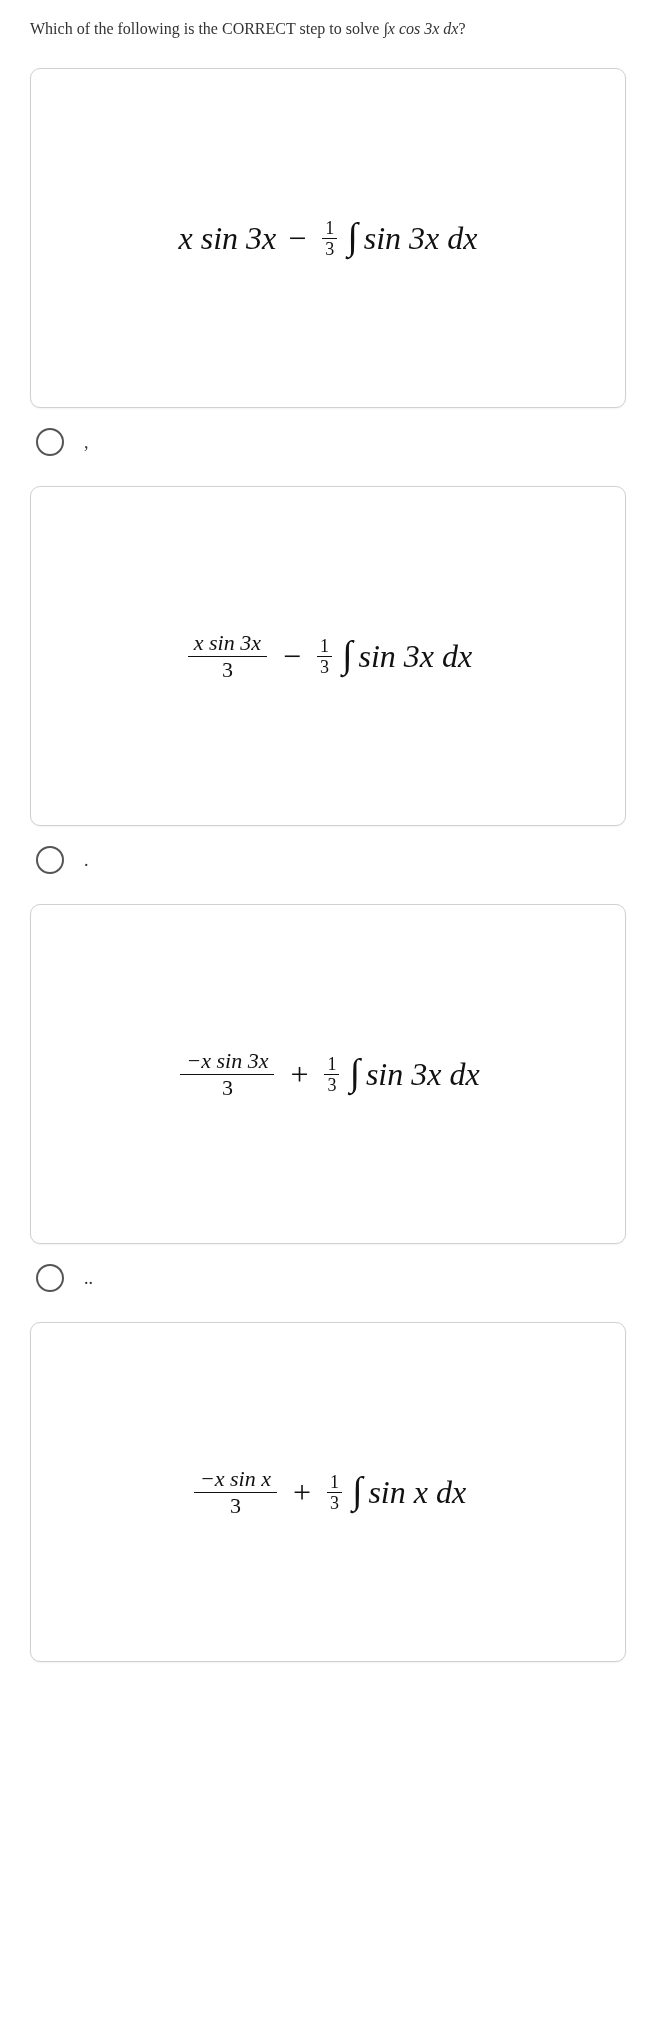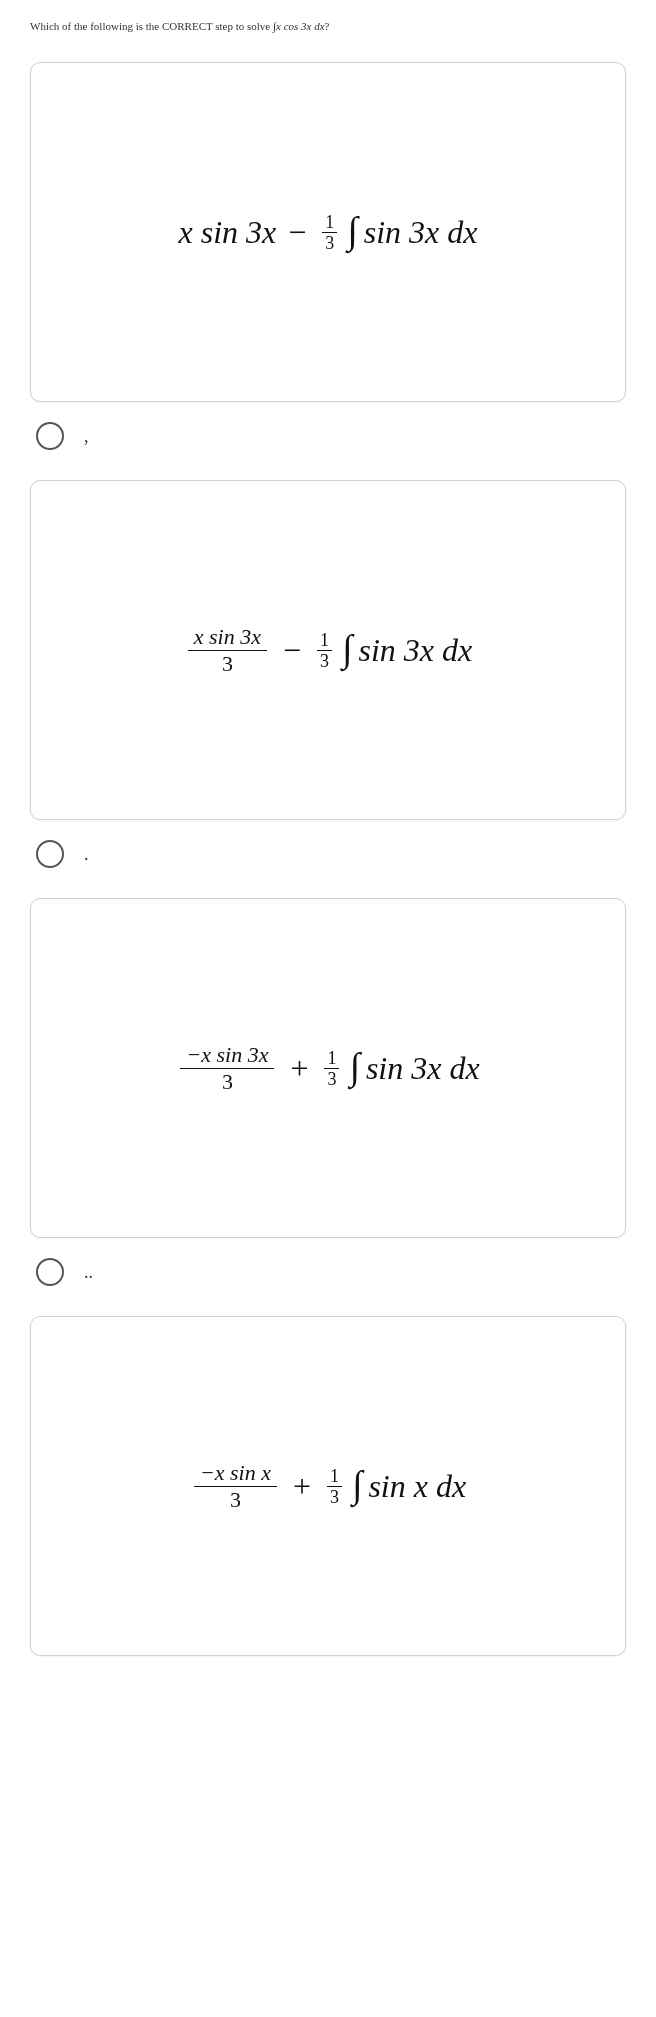--- a/index.html
+++ b/index.html
@@ -10,21 +10,21 @@
   body {
     font-family: Georgia, 'Times New Roman', serif;
     background: #ffffff;
     width: 656px;
     color: #222;
   }
   .container {
     padding: 20px 30px;
   }
   .question-text {
-    font-size: 11px;
+    font-size: 16px;
     color: #333;
     margin-bottom: 30px;
     font-family: Georgia, serif;
   }
   .math-inline {
     font-family: Georgia, serif;
     font-style: italic;
   }
   .option-group {
     margin-bottom: 30px;

